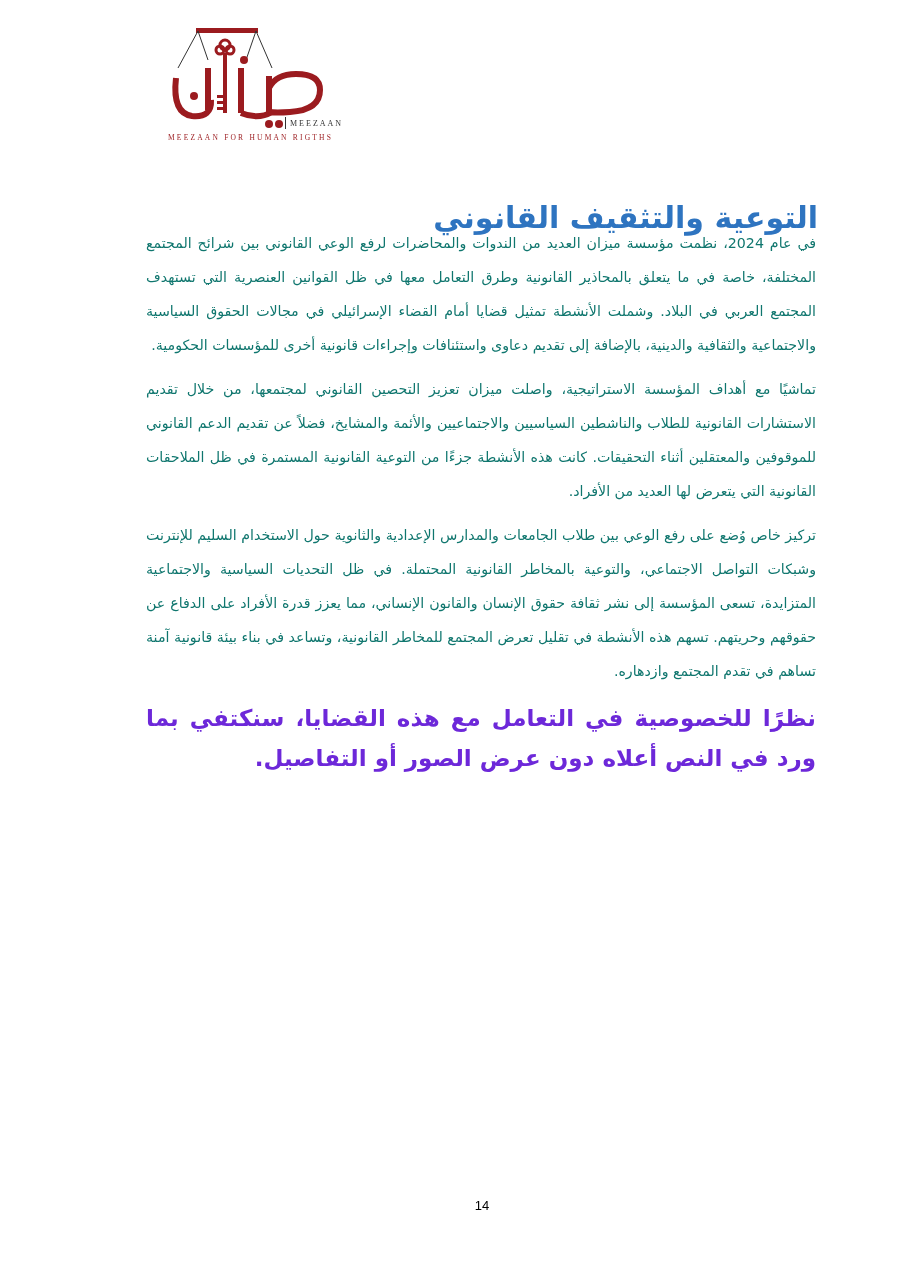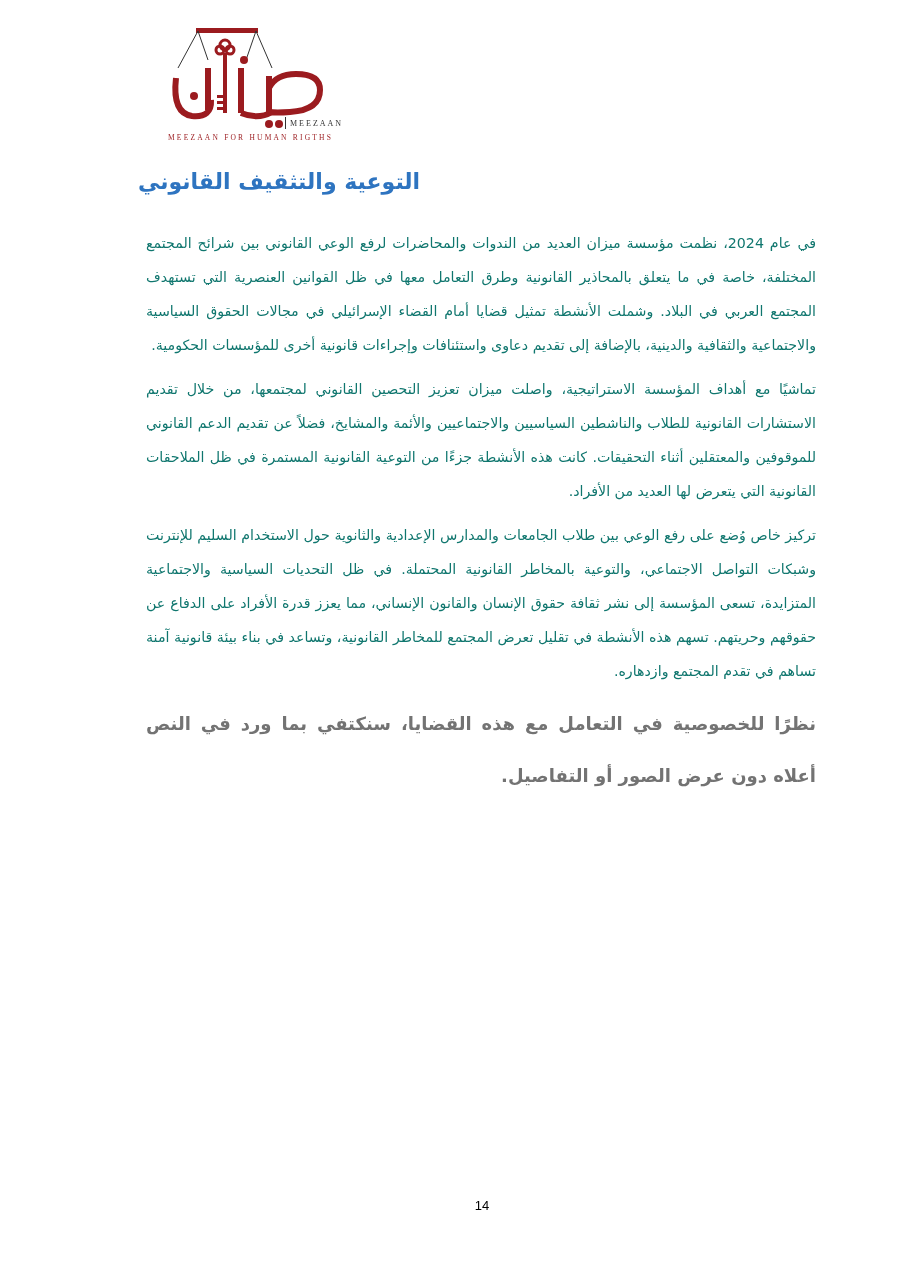--- a/index.html
+++ b/index.html
@@ -60,26 +60,26 @@
       width: 1px;
       height: 12px;
       background: #333;
     }
 
     
     .title {
       position: absolute;
       left: 110px;
       width: 680px;
-      top: 149px;
-      text-align: left;
+      top: 180px;
+      text-align: right;
       direction: rtl;
       font-family: "DejaVu Sans", "Liberation Sans", sans-serif;
       font-weight: bold;
-      font-size: 22px;
+      font-size: 30px;
       color: #2e74c0;
       line-height: 36px;
     }
 
     
     .content {
       position: absolute;
       left: 118px;
       top: 226px;
       width: 670px;
@@ -89,24 +89,24 @@
     }
     .para {
       font-family: "DejaVu Sans", "Liberation Sans", sans-serif;
       font-size: 14.2px;
       line-height: 34px;
       margin: 0 0 10px 0;
       color: #0f766e;
     }
     .para.bold {
       font-weight: bold;
-      font-size: 18px;
-      line-height: 52px;
+      font-size: 23px;
+      line-height: 40px;
       margin-top: 8px;
-      color: #737373;
+      color: #6d28d9;
     }
 
     
     .page-number {
       position: absolute;
       left: 4px;
       width: 900px;
       top: 1198px;
       text-align: center;
       font-family: "Liberation Sans", "DejaVu Sans", sans-serif;

